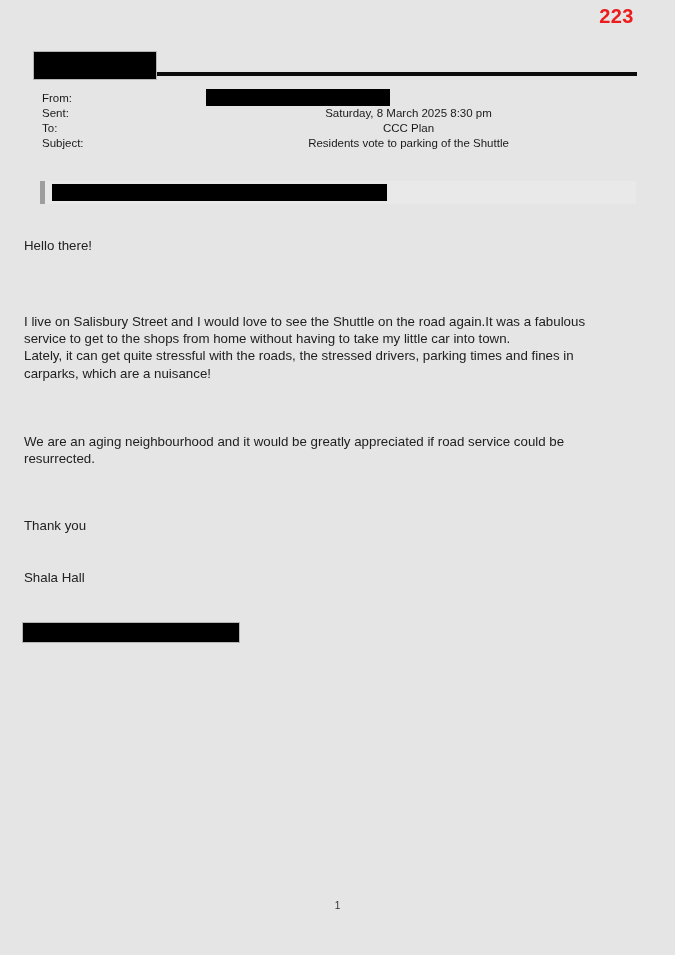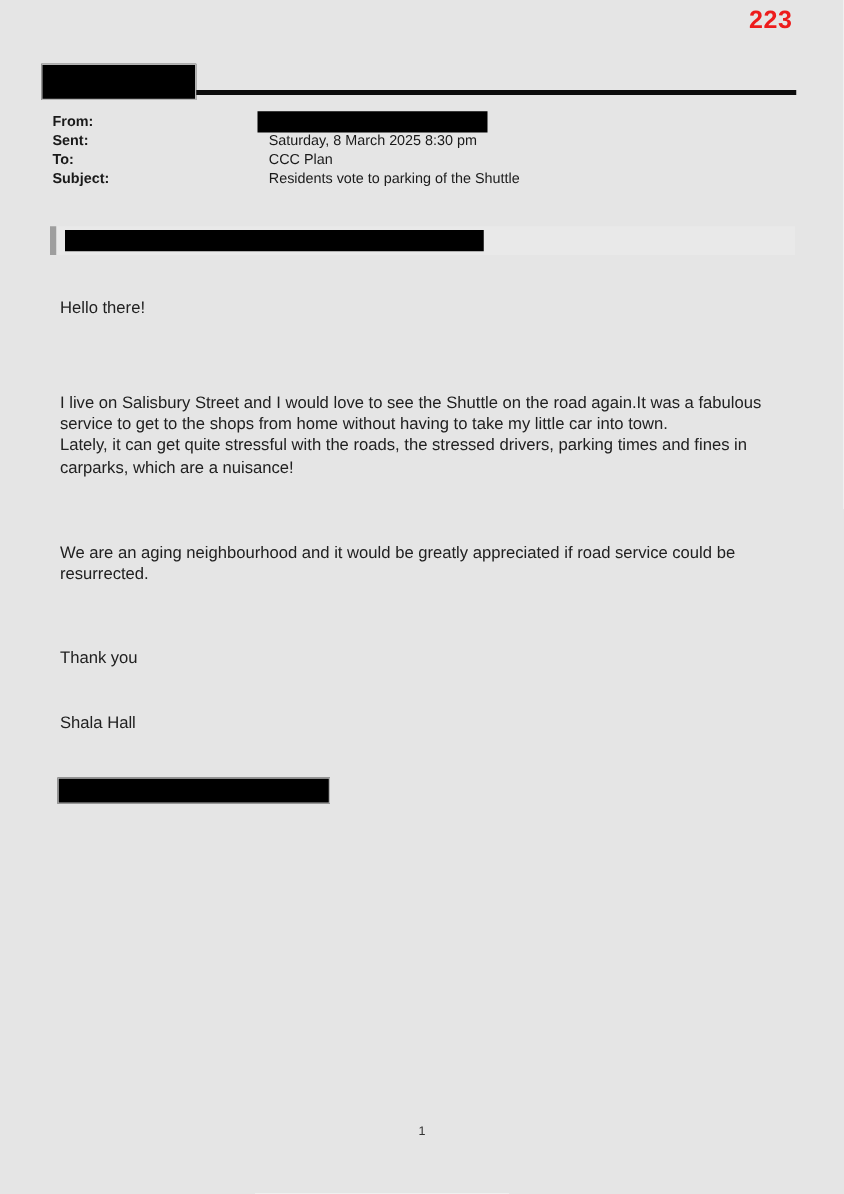--- a/index.html
+++ b/index.html
@@ -47,22 +47,22 @@
     width: 560px;
     font-size: 11.5px;
     color: #1a1a1a;
   }
   .hrow {
     position: relative;
     display: flex;
     height: 15px;
     line-height: 15px;
   }
-  .hlabel { width: 173px; font-weight: 700; }
-  .hvalue { flex: 1; }
+  .hlabel { width: 173px; font-weight: 400; }
+  .hvalue { flex: 1; text-align: center; }
   .redact-from {
     position: absolute;
     left: 164px; top: -2px;
     width: 184px; height: 17px;
   }
 
   
   .banner {
     position: absolute;
     left: 40px; top: 181px;
@@ -77,21 +77,21 @@
   }
   .redact-banner {
     position: absolute;
     left: 12px; top: 3px;
     width: 335px; height: 17px;
   }
 
   
   .body {
     position: absolute;
-    left: 48px; top: 203px;
+    left: 24px; top: 203px;
     width: 620px;
     font-size: 13.3px;
     line-height: 17.2px;
     color: #212121;
     white-space: pre;
   }
   .para-first { margin-top: 24px; }
   .para-second { margin-top: 17px; }
   .closing { margin-top: 15px; }
   .redact-sig {

